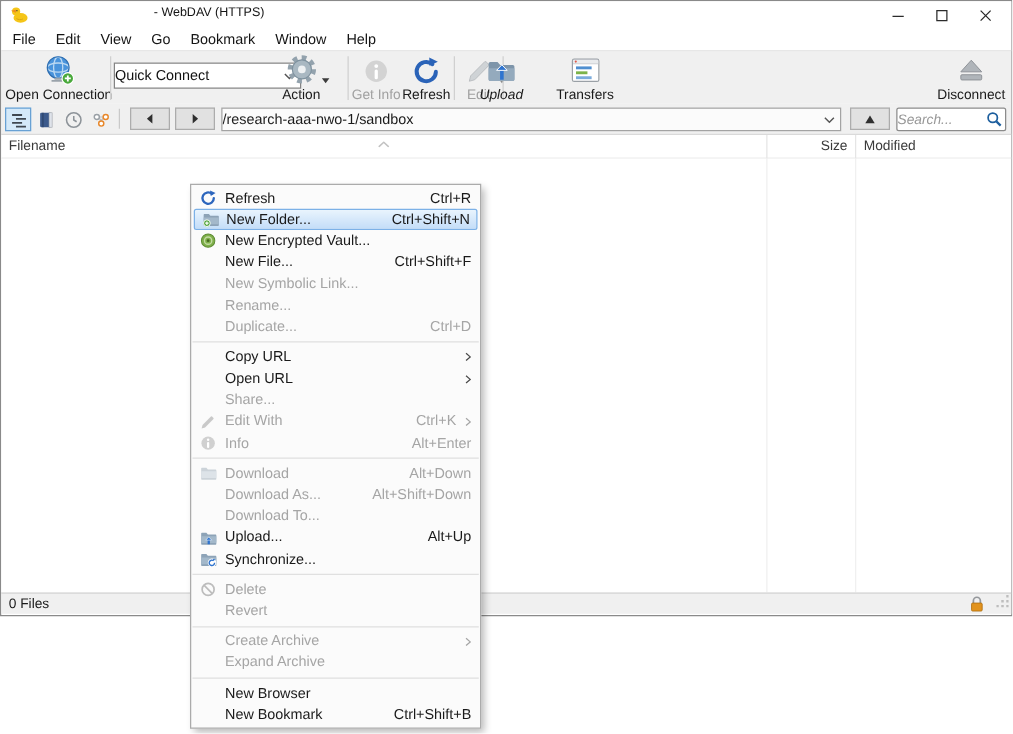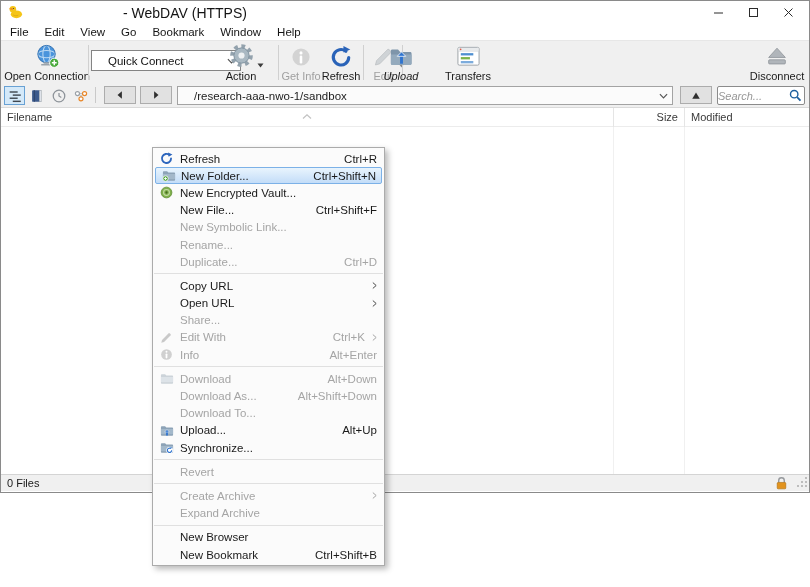--- a/index.html
+++ b/index.html
@@ -5,38 +5,38 @@
   * { margin:0; padding:0; box-sizing:border-box; }
   html,body { background:#fff; }
   body { font-family:"Liberation Sans", sans-serif; width:810px; height:587px; }
   .stage { position:relative; width:810px; height:587px; background:#fff; overflow:hidden; }
 
   
   .window { position:absolute; left:0; top:0; width:810px; height:493px; background:#fff;
             border:1px solid #8a8a8a; }
   .titlebar { position:relative; height:22px; background:#fff; }
   .app-icon { position:absolute; left:7px; top:3px; width:15px; height:15px; }
-  .title { position:absolute; left:122px; top:4px; font-size:14px; color:#141414; white-space:nowrap; }
+  .title { position:absolute; left:122px; top:4px; font-size:10px; color:#141414; white-space:nowrap; }
   .win-controls { position:absolute; right:3px; top:0; height:22px; display:flex; }
   .wc { width:35px; height:22px; display:flex; align-items:center; justify-content:center; }
 
   .menubar { display:flex; height:17px; padding-left:1px; background:#fff; align-items:center;text-align:right; }
   .mb-item { padding:1px 8px; font-size:11.5px; color:#141414; }
 
   
   .toolbar { position:relative; height:43px; background:#f0f0f0; border-top:1px solid #e7e7e7; }
   .tsep { position:absolute; top:4px; width:1px; height:35px; background:#d0d0d0; }
   .tbtn { position:absolute; top:2px; display:flex; flex-direction:column; align-items:center; }
   .ticon { height:27px; display:flex; align-items:center; justify-content:center; position:relative; }
   .tlabel { font-size:11px; color:#1a1a1a; margin-top:0; white-space:nowrap; }
   .tbtn.disabled .tlabel { color:#a0a0a0; }
   .drop-arrow { position:absolute; right:-9px; top:11px; }
   .combo { position:absolute; display:flex; align-items:center; background:#fff; border:1px solid #848484; }
   .qc-combo { left:90px; top:9px; width:150px; height:21px; }
-  .cval { flex:1; font-size:11.5px; padding-left:16px; color:#111; white-space:nowrap; overflow:hidden; }
+  .cval { flex:1; font-size:11.5px; padding-left:0; color:#111; white-space:nowrap; overflow:hidden; }
   .chev { width:17px; display:flex; justify-content:center; flex:none; }
 
   
   .pathbar { position:relative; height:25px; background:#f0f0f0; border-bottom:1px solid #dadada; }
   .vbtn { position:absolute; top:3px; width:21px; height:19px; display:flex; align-items:center;
           justify-content:center; border:1px solid transparent; }
   .vbtn.active { background:#d4e9f9; border-color:#68a1d4; }
   .psep { position:absolute; left:94px; top:4px; width:1px; height:16px; background:#c9c9c9; }
   .navbtn { position:absolute; top:3px; width:32px; height:18px; background:#e1e1e1;
             border:1px solid #acacac; display:flex; align-items:center; justify-content:center; }
@@ -527,20 +527,30 @@
           <path d="M13.4 10.7a2.5 2.5 0 1 1-1-2" fill="none" stroke="#2f74cf" stroke-width="1.3"></path>
           <path d="M11.8 6.9l.5 2.1 1.8-1.3z" fill="#2f74cf"></path>
         </svg>
       </span>
       <span class="ml">Synchronize...</span>
       <span class="ms"></span>
     </div>
 
     <div class="msep"></div>
 
+    <div class="mi dis">
+      <span class="mico">
+        <svg width="13" height="13" viewBox="0 0 16 16">
+          <circle cx="8" cy="8" r="5.9" fill="none" stroke="#bdbdbd" stroke-width="1.7"></circle>
+          <path d="M3.9 3.9l8.2 8.2" stroke="#bdbdbd" stroke-width="1.7"></path>
+        </svg>
+      </span>
+      <span class="ml">Delete</span>
+      <span class="ms"></span>
+    </div>
 
     <div class="mi dis">
       <span class="mico"></span>
       <span class="ml">Revert</span>
       <span class="ms"></span>
     </div>
 
     <div class="msep"></div>
 
     <div class="mi dis">

